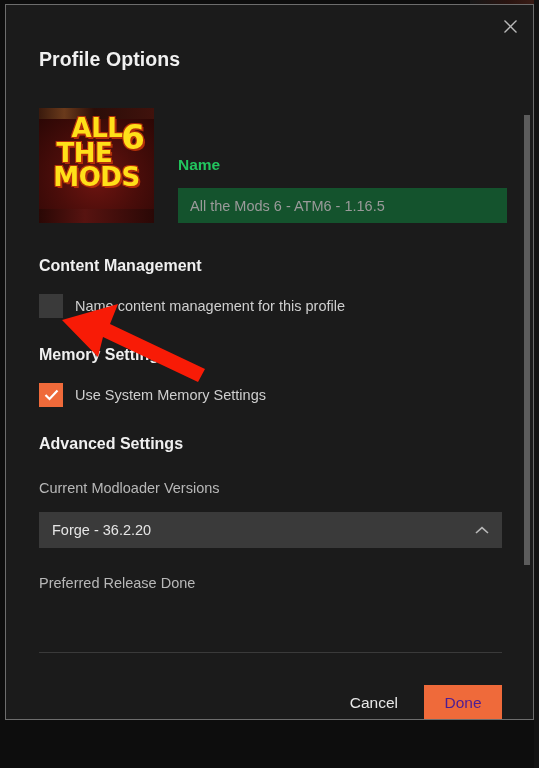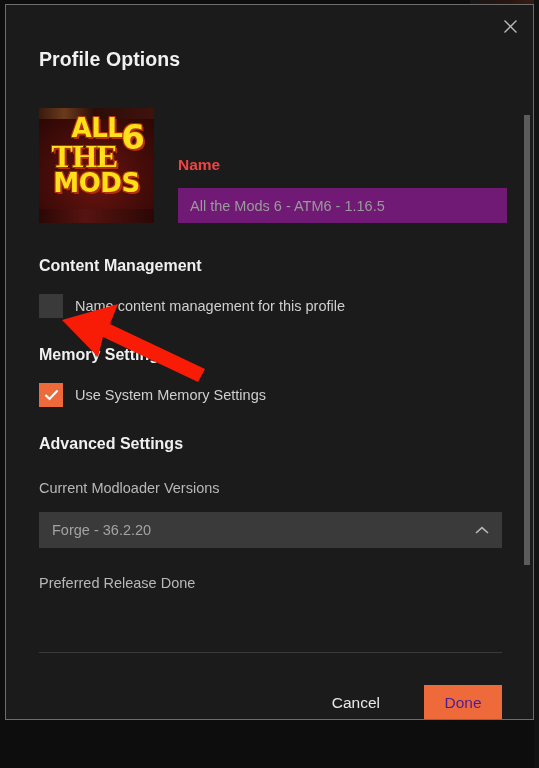--- a/index.html
+++ b/index.html
@@ -114,48 +114,48 @@
     position: absolute;
     left: 0; right: 0; top: 8px;
     text-align: center;
     font-family: "DejaVu Sans", sans-serif;
     font-weight: 700;
     color: #ffe019;
     text-shadow: 2px 2px 0 #b3300a, -1px -1px 0 #b3300a, 1px -1px 0 #b3300a, -1px 1px 0 #b3300a;
     line-height: 0.95;
   }
   .thumb-l1 { font-size: 26px; letter-spacing: -0.5px; padding-left: 2px; }
-  .thumb-l2 { font-size: 32px; letter-spacing: -0.5px; padding-right: 24px; font-family: Liberation Serif, serif; }
+  .thumb-l2 { font-size: 26px; letter-spacing: -0.5px; padding-right: 24px; }
   .thumb-l3 { font-size: 26px; letter-spacing: -0.5px; padding-left: 0; }
   .thumb-six {
     position: absolute;
     right: 9px;
     top: 9px;
     font-family: "DejaVu Sans", sans-serif;
     font-weight: 700;
     font-size: 34px;
     color: #ffe019;
     text-shadow: 2px 2px 0 #b3300a, -1px -1px 0 #b3300a, 1px -1px 0 #b3300a, -1px 1px 0 #b3300a;
   }
 
   .name-block {
     flex: 1;
     padding-left: 24px;
     padding-top: 13px;
   }
   .field-label {
     font-size: 15.5px;
     font-weight: 600;
-    color: #ef4444;
+    color: #22c55e;
   }
   .name-input {
     margin-top: 14px;
     width: 329px;
     height: 35px;
-    background: #701a75;
+    background: #14532d;
     border: none;
     outline: none;
     color: #9a9a9a;
     font-family: "Liberation Sans", sans-serif;
     font-size: 14.5px;
     padding: 0 12px;
   }
   .name-input::placeholder { color: #9a9a9a; }
 
   
@@ -199,21 +199,21 @@
     height: 36px;
     background: #3a3a3a;
     display: flex;
     align-items: center;
     justify-content: space-between;
     padding: 0 13px;
     cursor: pointer;
   }
   .dropdown-value {
     font-size: 14.5px;
-    color: #a3a3a3;
+    color: #e5e5e5;
   }
   .chev { color: #b9b9b9; display: flex; }
 
   
   .mt-34 { margin-top: 34px; }
   .mt-19 { margin-top: 19px; }
   .mt-28 { margin-top: 28px; }
   .mt-22 { margin-top: 27px; }
   .mt-16 { margin-top: 16px; }
 
@@ -254,21 +254,21 @@
     background: #3a3a3a;
   }
   .footer {
     position: absolute;
     left: 0;
     top: 680px;
     width: 529px;
     display: flex;
     align-items: center;
     justify-content: flex-end;
-    gap: 40px;
+    gap: 22px;
     padding-right: 33px;
   }
   .btn-cancel {
     background: transparent;
     border: none;
     color: #e8e8e8;
     font-family: "Liberation Sans", sans-serif;
     font-size: 15.5px;
     cursor: pointer;
     padding: 8px 4px;

